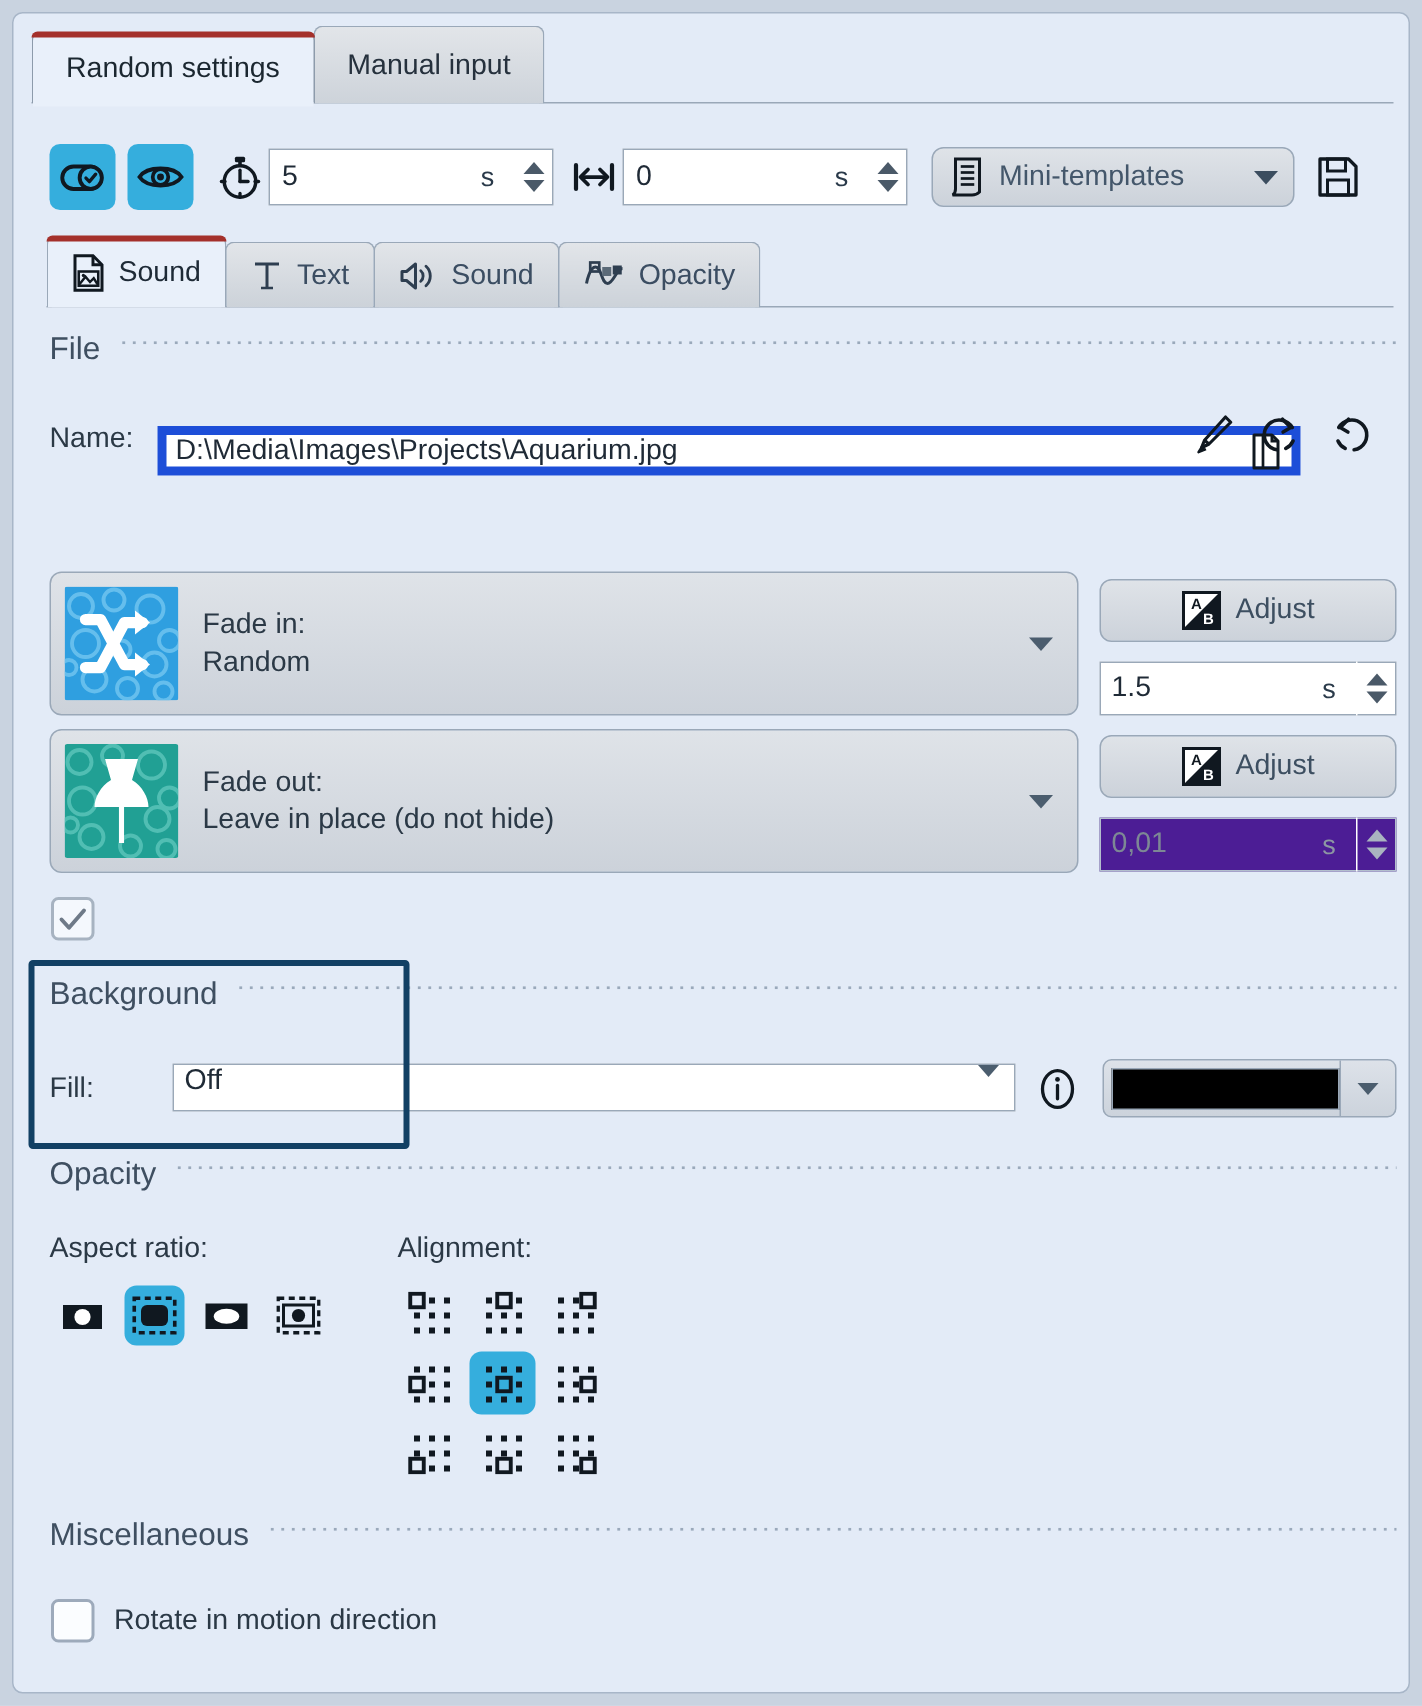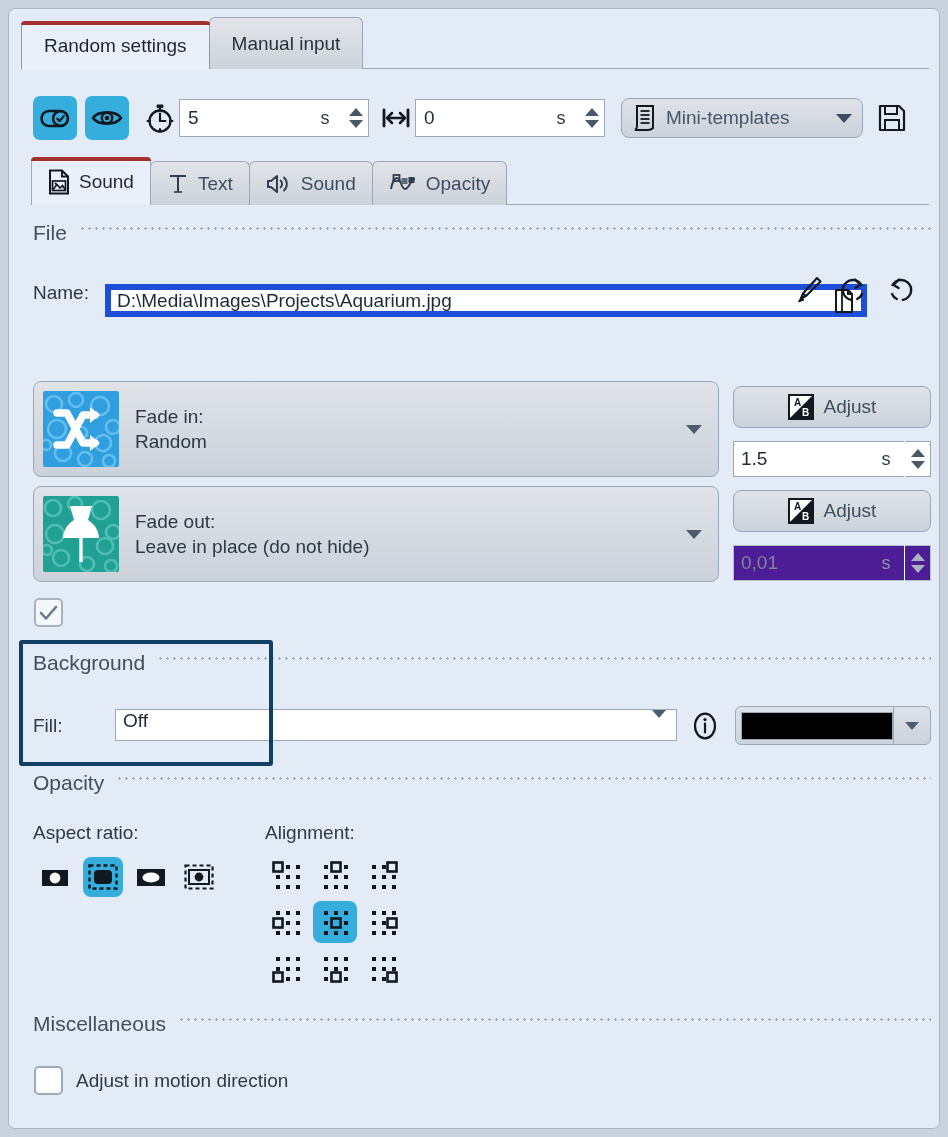--- a/index.html
+++ b/index.html
@@ -895,17 +895,17 @@
       </div>
     </div>
 
     <div class="section" style="top:1003px">
       <span class="section-title">Miscellaneous</span>
       <span class="section-dots"></span>
     </div>
 
     <div class="cbrow" style="left:25px; top:1057px">
       <div class="cbox plain"></div>
-      <span class="cbtext">Adjust in motion direction</span>
+      <span class="cbtext">Rotate in motion direction</span>
     </div>
 
   </div>
 </div>
 
 </body></html>

